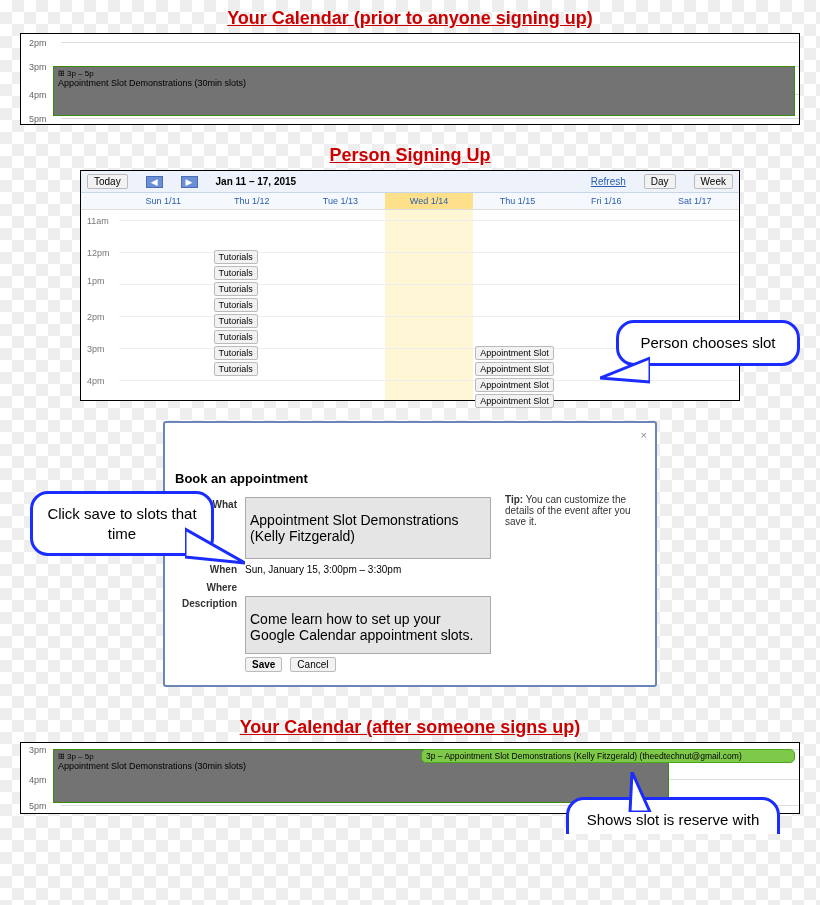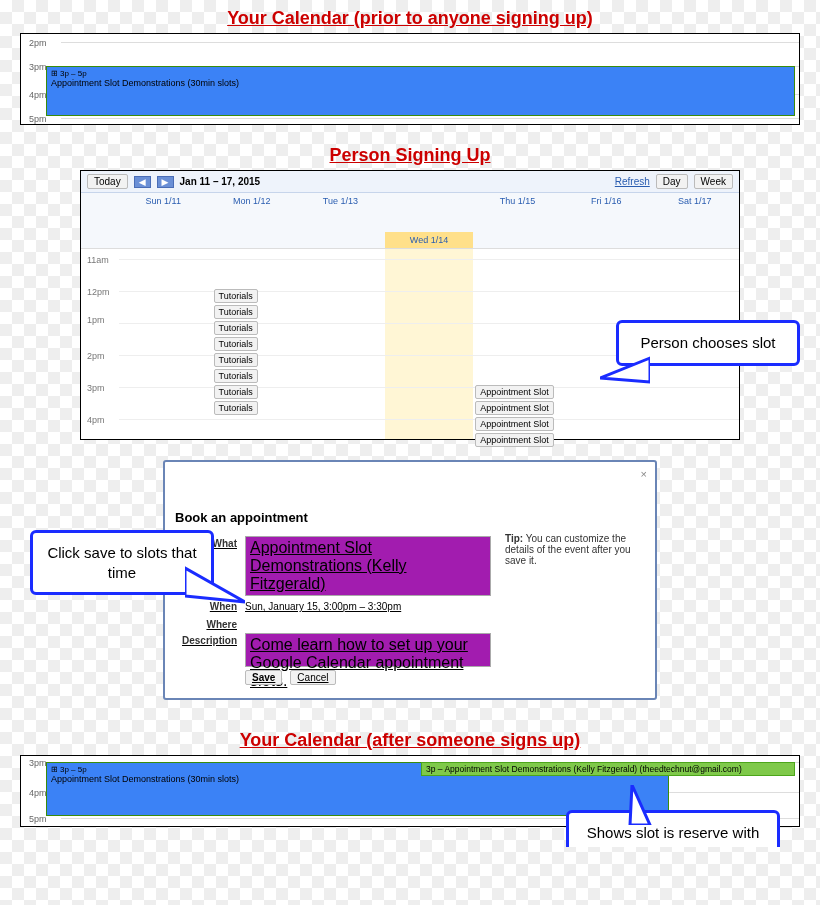--- a/index.html
+++ b/index.html
@@ -32,43 +32,43 @@
     margin: 0 20px 20px 20px;
     position: relative;
   }
   
   .mini-cal { position: relative; height: 90px; }
   .mini-cal .hour {
     position: absolute; left: 8px; font-size: 9px; color: #666;
   }
   .mini-cal .line { position: absolute; left: 40px; right: 0; border-top: 1px solid #ddd; }
   .event-block {
-    position: absolute; left: 25px; right: 4px;
-    background: #3b82f6; color: #000;
+    position: absolute; left: 32px; right: 4px;
+    background: #737373; color: #000;
     font-size: 9px; padding: 2px 4px;
     border: 1px solid #3a8c0a;
   }
   
   .signup { margin: 0 80px 0 80px; }
   .signup-bar {
     background: #eef3fb; border-bottom: 1px solid #c7d5eb;
-    padding: 3px 6px; display: flex; align-items: center; gap: 6px;
+    padding: 3px 6px; display: flex; align-items: center; gap: 18px;
     font-size: 10px;
   }
   .btn {
     background: #f2f2f2; border: 1px solid #bbb; border-radius: 2px;
     padding: 1px 6px; font-size: 10px; cursor: pointer;
   }
   .navbtn { background:#6a8fd6; color:#fff; border:1px solid #4a6db6; padding:0 4px; font-size:9px;}
   .signup-bar .spacer { flex: 1; }
   .lnk { color: #2a5db0; text-decoration: underline; cursor:pointer;}
   .dayhdr { display:flex; background:#f5f8fc; border-bottom:1px solid #ddd;}
   .dayhdr .gut { width:38px; }
   .dayhdr .dcol { flex:1; text-align:center; font-size:9px; color:#2a5db0; padding:3px 0; cursor:pointer;}
-  .dayhdr .dcol.hl { background:#ffe08a;margin-top:39px; }
+  .dayhdr .dcol.hl { background:#ffe08a; }
   .grid { position:relative; height:190px; }
   .grid .hour { position:absolute; left:6px; font-size:9px; color:#777;}
   .grid .hline { position:absolute; left:38px; right:0; border-top:1px solid #eee;}
   .grid .hlcol { position:absolute; top:0; bottom:0; background:#fff6d5;}
   .slotbtn {
     position:absolute; background:#f2f2f2; border:1px solid #bbb;
     font-size:9px; padding:1px 4px; border-radius:2px; cursor:pointer;
     white-space:nowrap;
   }
   
@@ -76,39 +76,39 @@
     margin: 20px auto 0 auto;
     width: 490px;
     border: 2px solid #6a85b6;
     border-radius: 3px;
     background: #fff;
     position: relative;
   }
   .dialog-title { font-weight:bold; font-size:13px; padding:8px 10px 4px 10px;margin-top:40px;}
   .dialog .close { position:absolute; right:8px; top:6px; color:#888; cursor:pointer;}
   .dialog .body { display:flex; padding:4px 10px 10px 10px; gap:14px;}
-  .formcol { flex:1;text-decoration:underline;}
+  .formcol { flex:1;}
   .frow { display:flex; align-items:flex-start; margin:3px 0; gap:8px;}
   .flabel { width:62px; text-align:right; font-size:10px; font-weight:bold; color:#333; padding-top:2px;}
-  .finput { border:1px solid #aaa; padding:2px 4px; font-size:16px; background:#a21caf; flex:1;}
+  .finput { border:1px solid #aaa; padding:14px 4px; font-size:14px; background:#e5e5e5; flex:1;}
   .ftext { font-size:10px; padding:2px 0;}
   .tip { width:140px; font-size:10px; color:#333;}
   
   .callout {
     position:absolute; background:#fff; border:3px solid #1a2cff;
-    border-radius:6px; padding:10px 14px;
+    border-radius:18px; padding:10px 14px;
     font-family:"Comic Sans MS", cursive, sans-serif;
     font-size:15px; text-align:center; line-height:1.3;
   }
   
   .after { position:relative; }
   .sub-event {
     position:absolute; background:#7fc94a; color:#000;
     font-size:8.5px; padding:1px 4px; border:1px solid #4ca61a;
-    border-radius:0;
+    border-radius:5px;
   }
   .wrap { position:relative; }
 </style>
 </head>
 <body>
 
 <div class="caption">Your Calendar (prior to anyone signing up)</div>
 <div class="panel">
   <div class="mini-cal">
     <div class="hour" style="top:4px">2pm</div>
@@ -135,21 +135,21 @@
     <span class="navbtn">▶</span>
     <b>Jan 11 – 17, 2015</b>
     <span class="spacer"></span>
     <span class="lnk">Refresh</span>
     <span class="btn">Day</span>
     <span class="btn">Week</span>
   </div>
   <div class="dayhdr">
     <div class="gut"></div>
     <div class="dcol">Sun 1/11</div>
-    <div class="dcol">Mon 1/12</div>
+    <div class="dcol">Thu 1/12</div>
     <div class="dcol">Tue 1/13</div>
     <div class="dcol hl">Wed 1/14</div>
     <div class="dcol">Thu 1/15</div>
     <div class="dcol">Fri 1/16</div>
     <div class="dcol">Sat 1/17</div>
   </div>
   <div class="grid">
 
     <div class="hlcol" style="left:calc(38px + 3*((100% - 38px)/7)); width:calc((100% - 38px)/7);"></div>
 

